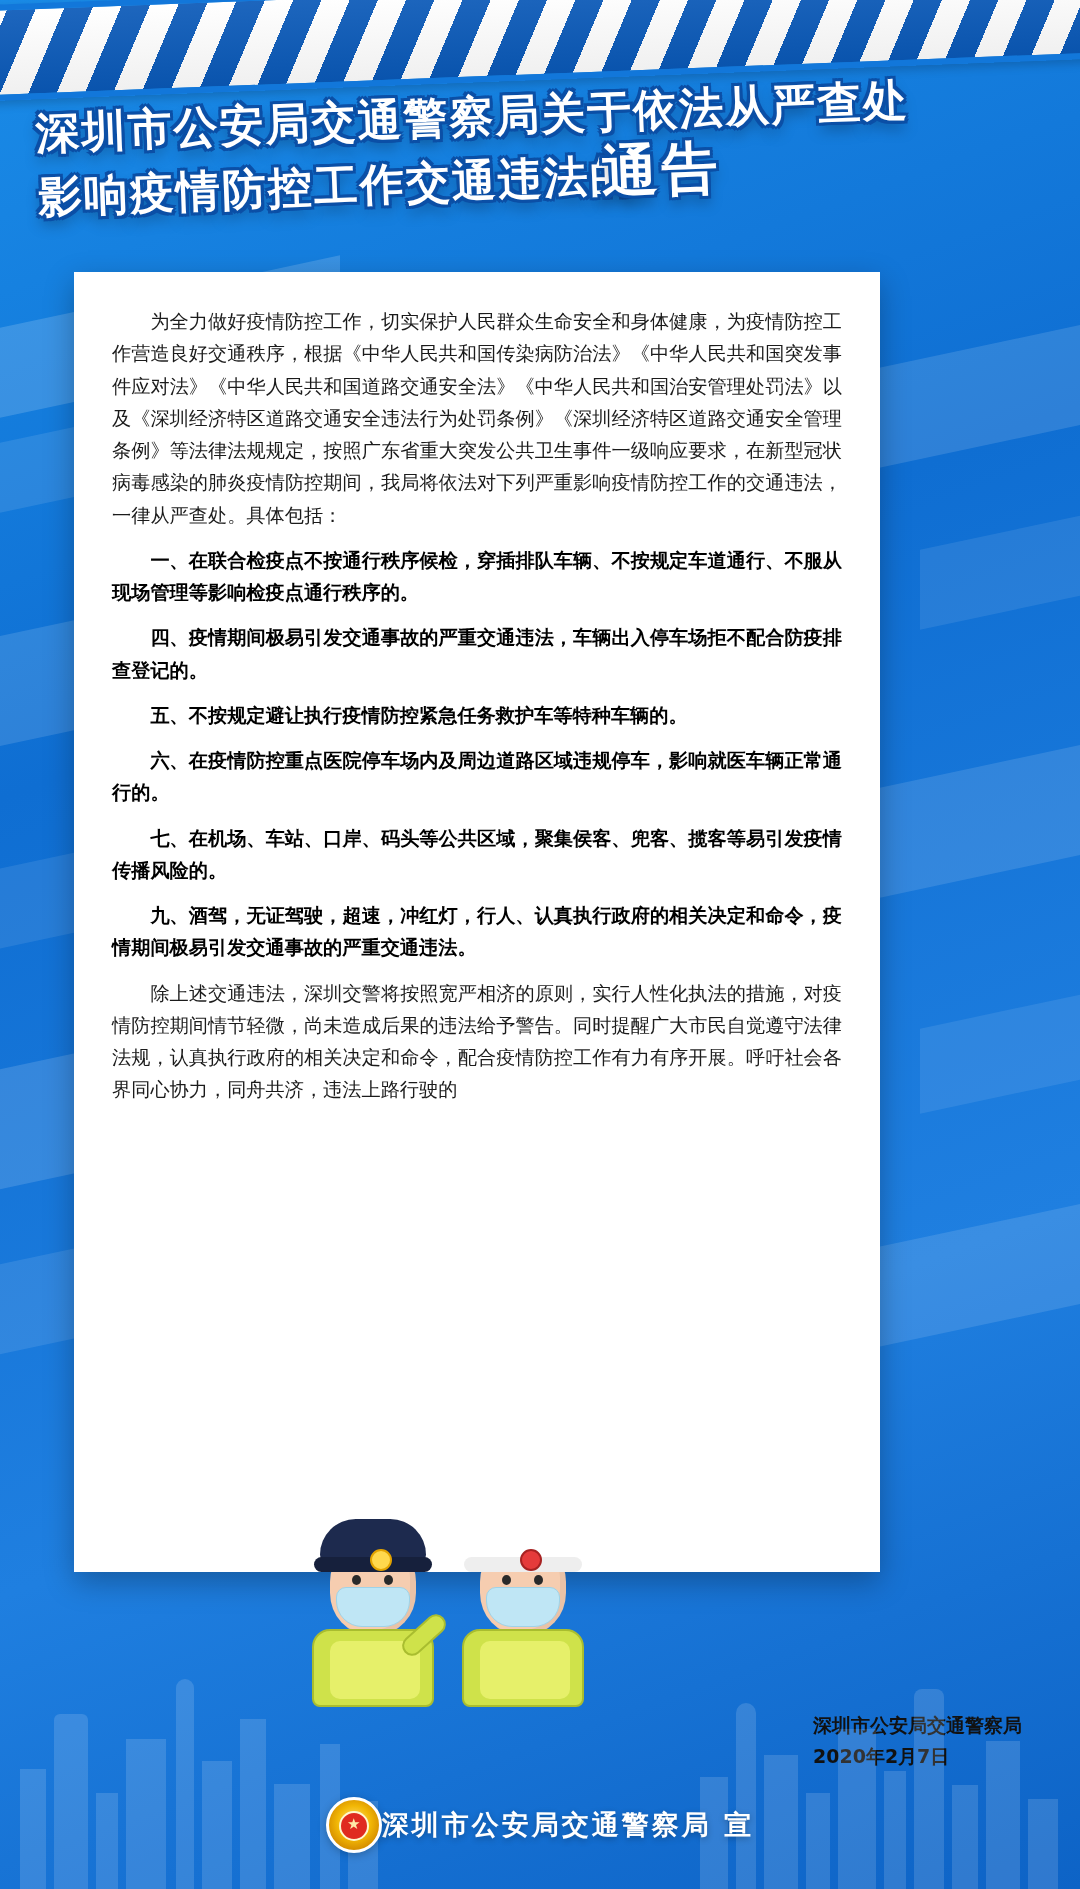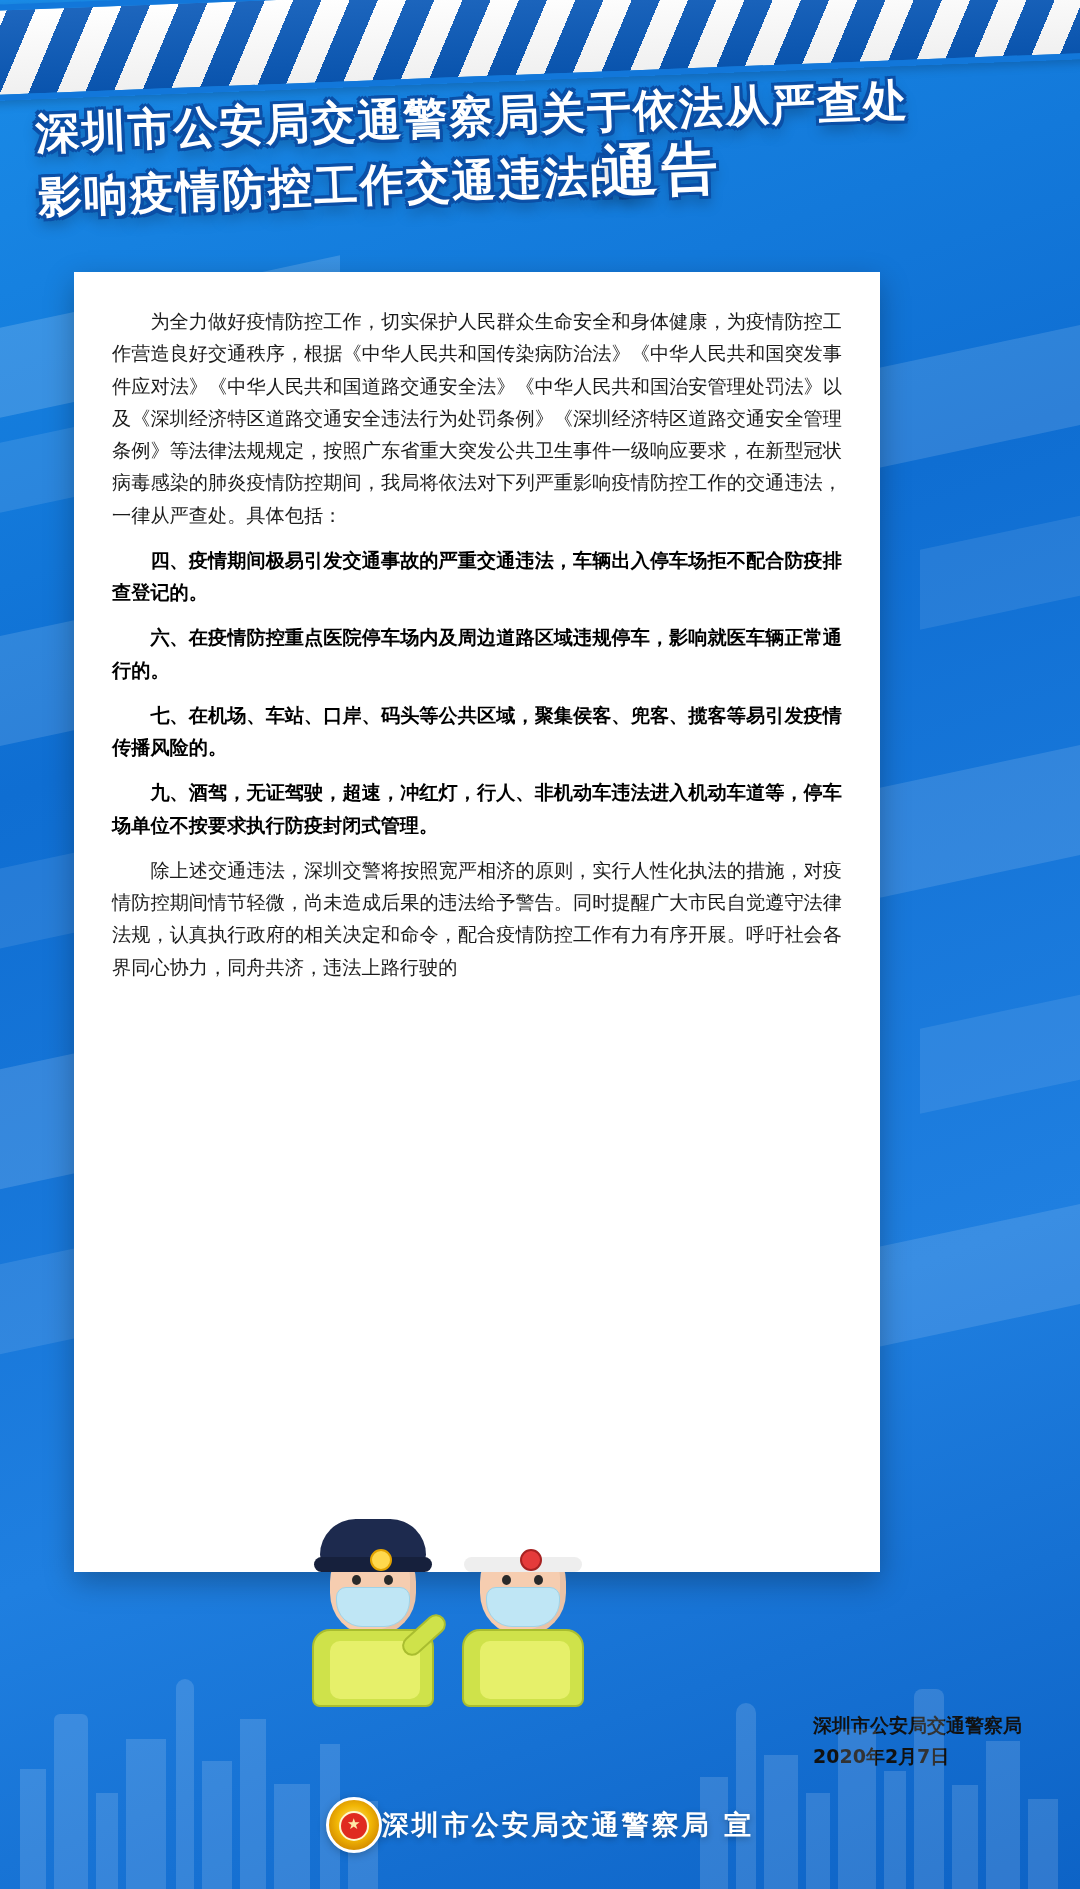--- a/index.html
+++ b/index.html
@@ -312,24 +312,26 @@
   <div class="hazard-band"></div>
 
   <div class="title-wrap">
     <div class="title-line l1">深圳市公安局交通警察局关于依法从严查处</div>
     <div class="title-line l2">影响疫情防控工作交通违法的</div>
     <div class="title-line l2b">通告</div>
   </div>
 
   <div class="card">
     <p>为全力做好疫情防控工作，切实保护人民群众生命安全和身体健康，为疫情防控工作营造良好交通秩序，根据《中华人民共和国传染病防治法》《中华人民共和国突发事件应对法》《中华人民共和国道路交通安全法》《中华人民共和国治安管理处罚法》以及《深圳经济特区道路交通安全违法行为处罚条例》《深圳经济特区道路交通安全管理条例》等法律法规规定，按照广东省重大突发公共卫生事件一级响应要求，在新型冠状病毒感染的肺炎疫情防控期间，我局将依法对下列严重影响疫情防控工作的交通违法，一律从严查处。具体包括：</p>
+    <p class="bold">一、在联合检疫点不按通行秩序候检，穿插排队车辆、不按规定车道通行、不服从现场管理等影响检疫点通行秩序的。</p>
     <p class="bold">四、疫情期间极易引发交通事故的严重交通违法，车辆出入停车场拒不配合防疫排查登记的。</p>
+    <p class="bold">五、不按规定避让执行疫情防控紧急任务救护车等特种车辆的。</p>
     <p class="bold">六、在疫情防控重点医院停车场内及周边道路区域违规停车，影响就医车辆正常通行的。</p>
     <p class="bold">七、在机场、车站、口岸、码头等公共区域，聚集侯客、兜客、揽客等易引发疫情传播风险的。</p>
-    <p class="bold">九、酒驾，无证驾驶，超速，冲红灯，行人、非机动车违法进入机动车道等，停车场单位不按要求执行防疫封闭式管理。</p>
+    <p class="bold">九、酒驾，无证驾驶，超速，冲红灯，行人、认真执行政府的相关决定和命令，疫情期间极易引发交通事故的严重交通违法。</p>
     <p>除上述交通违法，深圳交警将按照宽严相济的原则，实行人性化执法的措施，对疫情防控期间情节轻微，尚未造成后果的违法给予警告。同时提醒广大市民自觉遵守法律法规，认真执行政府的相关决定和命令，配合疫情防控工作有力有序开展。呼吁社会各界同心协力，同舟共济，违法上路行驶的</p>
   </div>
 
   <div class="sign">
     <div>深圳市公安局交通警察局</div>
     <div>2020年2月7日</div>
   </div>
 
   <div class="mascots">
     <div class="cop left">

